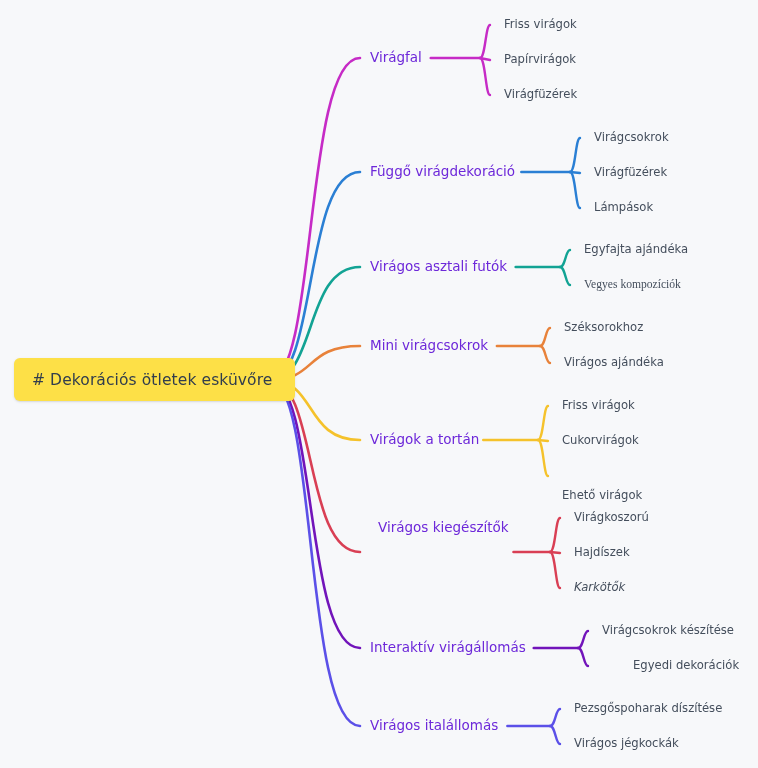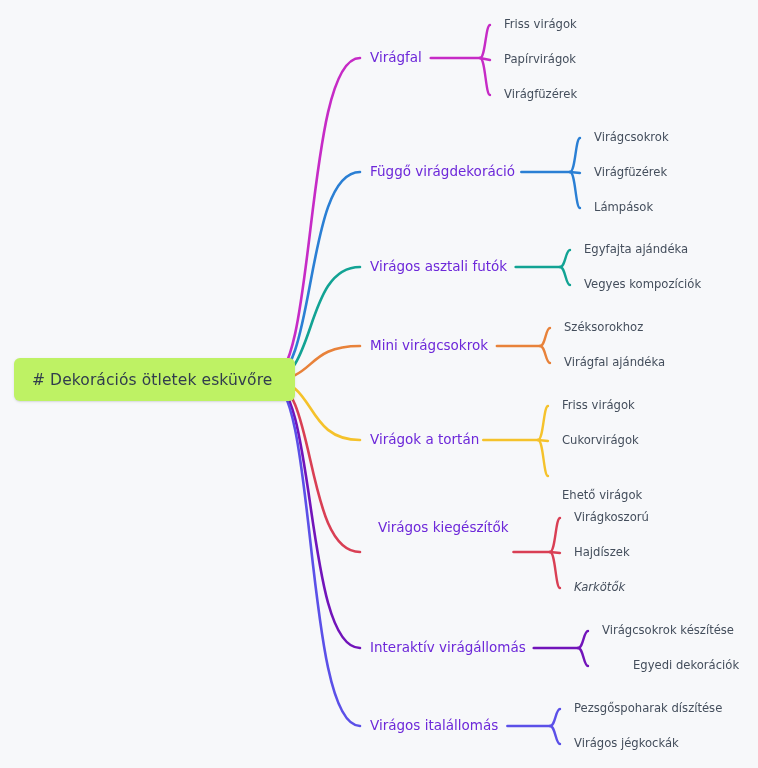--- a/index.html
+++ b/index.html
@@ -35,21 +35,21 @@
     stroke-linecap: round;
     stroke-linejoin: round;
   }
 
   .root-node {
     position: absolute;
     left: 14px;
     top: 358px;
     width: 281px;
     height: 43px;
-    background: #bef264;
+    background: #fde047;
     border-radius: 6px;
     box-shadow: 0 1px 3px rgba(28,38,56,0.10), 0 1px 1px rgba(28,38,56,0.06);
     display: flex;
     align-items: center;
     box-sizing: border-box;
     padding-left: 18px;
     z-index: 5;
   }
   .root-label {
     font-size: 15.5px;
@@ -127,24 +127,24 @@
     <div class="node-label" style="left: 370px; top: 58px;"><span>Virágfal</span></div>
     <div class="leaf-label" style="left: 504px; top: 25px;"><span>Friss virágok</span></div>
     <div class="leaf-label" style="left: 504px; top: 60px;"><span>Papírvirágok</span></div>
     <div class="leaf-label" style="left: 504px; top: 95px;"><span>Virágfüzérek</span></div>
     <div class="node-label" style="left: 370px; top: 172px;"><span>Függő virágdekoráció</span></div>
     <div class="leaf-label" style="left: 594px; top: 138px;"><span>Virágcsokrok</span></div>
     <div class="leaf-label" style="left: 594px; top: 173px;"><span>Virágfüzérek</span></div>
     <div class="leaf-label" style="left: 594px; top: 208px;"><span>Lámpások</span></div>
     <div class="node-label" style="left: 370px; top: 267px;"><span>Virágos asztali futók</span></div>
     <div class="leaf-label" style="left: 584px; top: 250px;"><span>Egyfajta ajándéka</span></div>
-    <div class="leaf-label" style="left: 584px; top: 285px;"><span>Vegyes kompozíciók</span></div>
+    <div class="leaf-label" style="left: 584px; top: 285px; font-family: Liberation Serif, serif;"><span>Vegyes kompozíciók</span></div>
     <div class="node-label" style="left: 370px; top: 346px;"><span>Mini virágcsokrok</span></div>
     <div class="leaf-label" style="left: 564px; top: 328px;"><span>Széksorokhoz</span></div>
-    <div class="leaf-label" style="left: 564px; top: 363px;"><span>Virágfal ajándéka</span></div>
+    <div class="leaf-label" style="left: 564px; top: 363px;"><span>Virágos ajándéka</span></div>
     <div class="node-label" style="left: 370px; top: 440px;"><span>Virágok a tortán</span></div>
     <div class="leaf-label" style="left: 562px; top: 406px;"><span>Friss virágok</span></div>
     <div class="leaf-label" style="left: 562px; top: 441px;"><span>Cukorvirágok</span></div>
     <div class="leaf-label" style="left: 562px; top: 476px; margin-top: 20px;"><span>Ehető virágok</span></div>
     <div class="node-label" style="left: 370px; top: 528px; margin-left: 8px;"><span>Virágos kiegészítők</span></div>
     <div class="leaf-label" style="left: 574px; top: 518px;"><span>Virágkoszorú</span></div>
     <div class="leaf-label" style="left: 574px; top: 553px;"><span>Hajdíszek</span></div>
     <div class="leaf-label" style="left: 574px; top: 588px; font-style: italic;"><span>Karkötők</span></div>
     <div class="node-label" style="left: 370px; top: 648px;"><span>Interaktív virágállomás</span></div>
     <div class="leaf-label" style="left: 602px; top: 631px;"><span>Virágcsokrok készítése</span></div>

